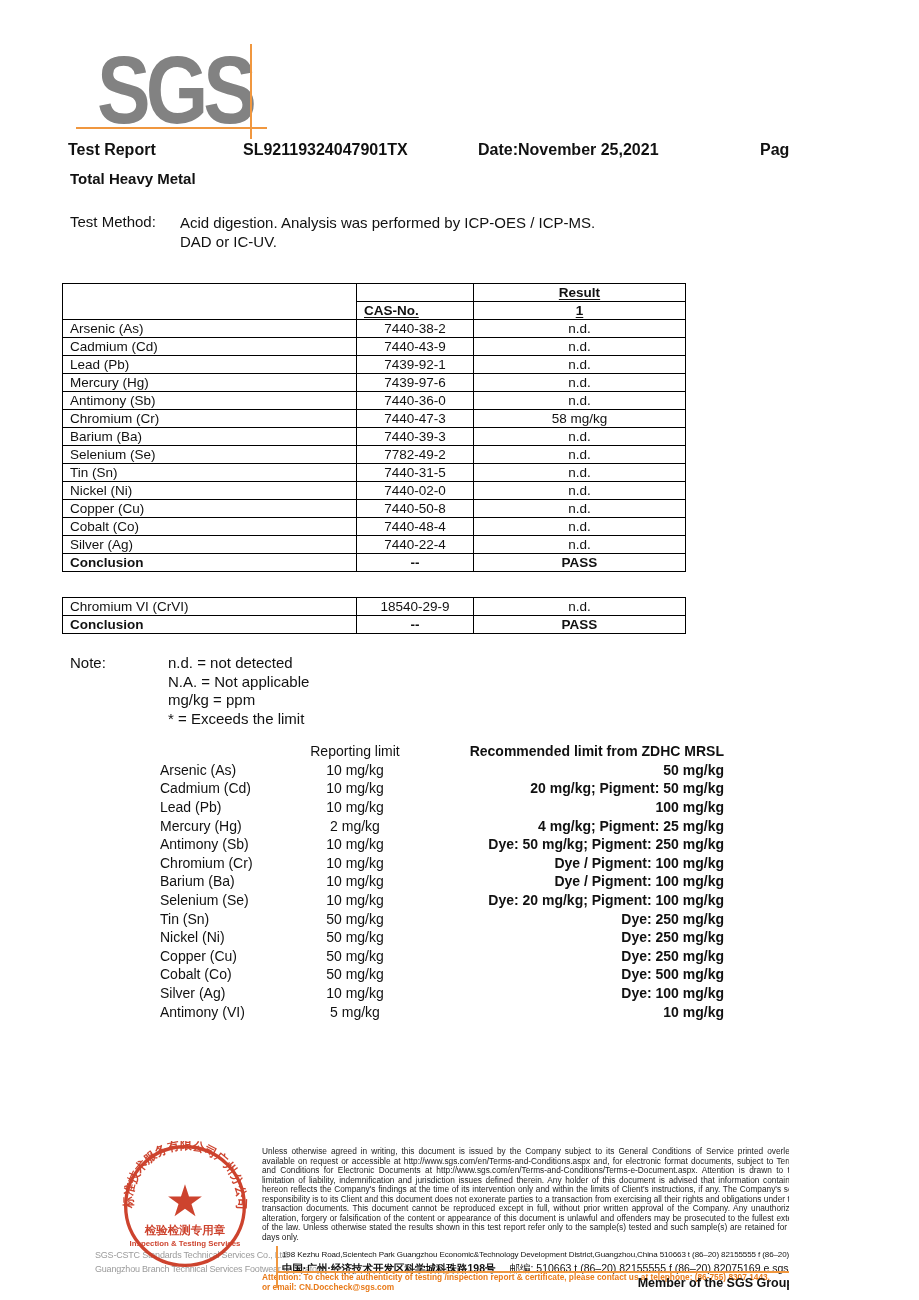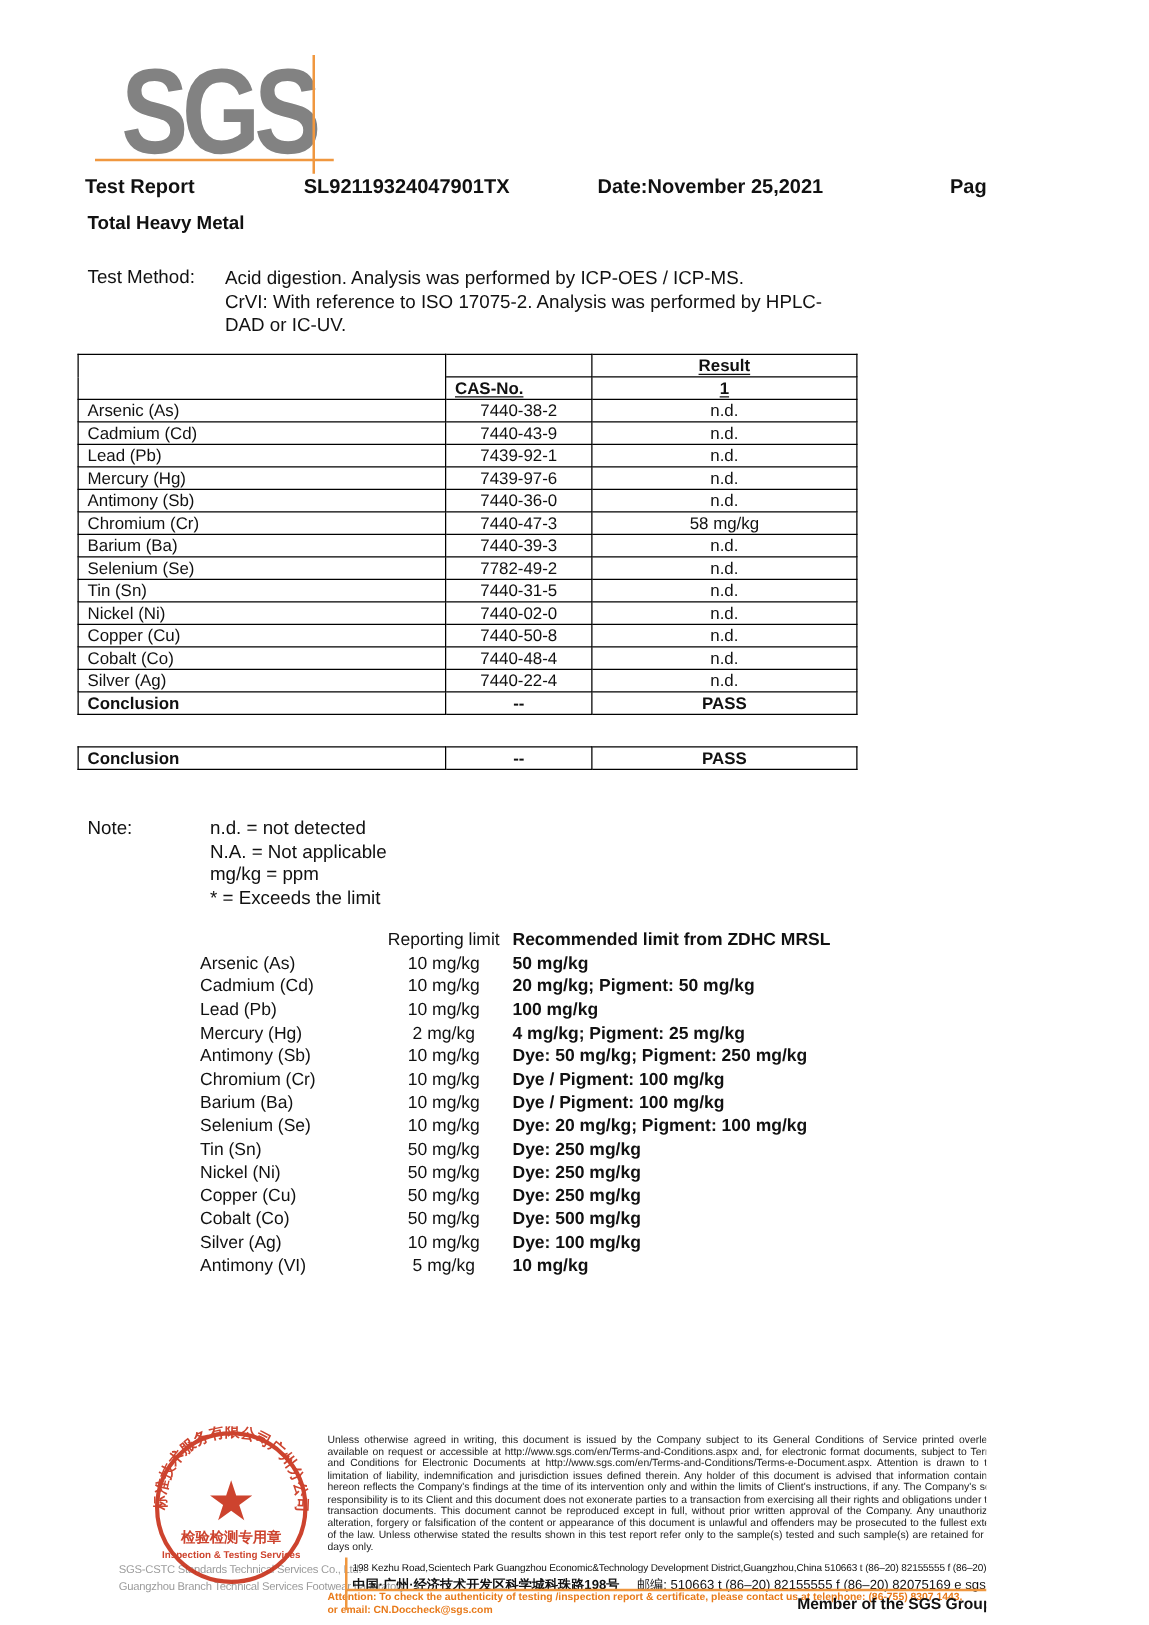--- a/index.html
+++ b/index.html
@@ -37,21 +37,21 @@
 
   
   .note-label{left:70px;top:654px;font-size:15px;}
   .note-items{left:168px;top:654px;font-size:15px;line-height:18.5px;}
 
   
   table.limits{left:160px;top:742px;border-collapse:collapse;table-layout:fixed;font-size:14px;}
   table.limits td{height:18.6px;padding:0;white-space:nowrap;overflow:visible;}
   table.limits td:nth-child(1){width:140px;text-align:left;}
   table.limits td:nth-child(2){width:110px;text-align:center;}
-  table.limits td:nth-child(3){width:314px;text-align:left;font-weight:bold;}
+  table.limits td:nth-child(3){width:314px;text-align:right;font-weight:bold;}
 
   
   .fineprint{left:262px;top:1147px;width:537px;font-size:8.3px;line-height:9.55px;
              text-align:justify;color:#222;}
   .attention{left:262px;top:1273px;width:545px;font-size:8.3px;line-height:9.8px;font-weight:bold;}
   .company-lines{left:95px;top:1248px;width:230px;font-size:9px;line-height:14px;color:#9b9b9b;
                  letter-spacing:-0.2px;white-space:nowrap;}
   .addr-block{left:282px;top:1249px;width:571px;}
   .addr1{font-size:8px;letter-spacing:-0.1px;white-space:nowrap;line-height:12px;}
   .addr2{font-size:10.5px;white-space:nowrap;line-height:14px;display:flex;gap:14px;}
@@ -74,21 +74,20 @@
   <div class="abs rpt-hdr h-title">Test Report</div>
   <div class="abs rpt-hdr h-no">SL92119324047901TX</div>
   <div class="abs rpt-hdr h-date">Date:November 25,2021</div>
   <div class="abs rpt-hdr h-page">Page 5 of 12</div>
 
   <div class="abs section-title">Total Heavy Metal</div>
 
   <div class="abs tm-label">Test Method:</div>
   <div class="abs tm-lines">
       <div>Acid digestion. Analysis was performed by ICP-OES / ICP-MS.</div>
-      <div>CrVI: With reference to ISO 17075-2. Analysis was performed by HPLC-</div>
       <div>DAD or IC-UV.</div>
     </div>
 
   <table class="abs grid main-table">
     <colgroup>
         <col class="col1">
         <col class="col2">
         <col class="col3">
       </colgroup>
     <thead>
@@ -176,20 +175,25 @@
       </tbody>
   </table>
 
   <table class="abs grid crvi-table">
     <colgroup>
         <col class="col1">
         <col class="col2">
         <col class="col3">
       </colgroup>
     <tbody>
+        <tr>
+          <td>Chromium VI (CrVI)</td>
+          <td>18540-29-9</td>
+          <td>n.d.</td>
+        </tr>
         <tr class="bold-row">
           <td>Conclusion</td>
           <td>--</td>
           <td>PASS</td>
         </tr>
       </tbody>
   </table>
 
   <div class="abs note-label">Note:</div>
   <div class="abs note-items">

